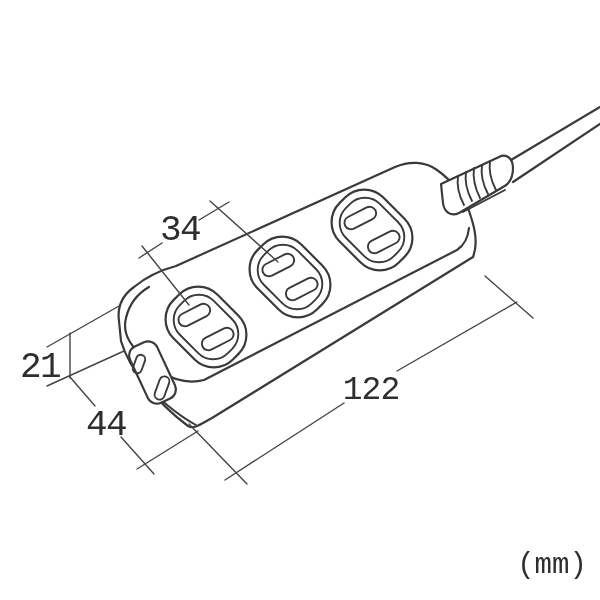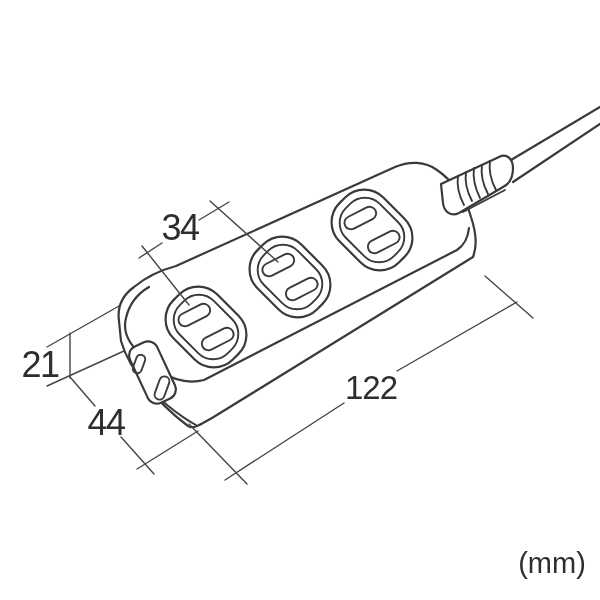--- a/index.html
+++ b/index.html
@@ -1,19 +1,19 @@
 <!DOCTYPE html>
 <html><head>
 <meta charset="utf-8">
 <style>
   html,body{margin:0;padding:0;background:#e8e8e8;}
   .canvas{
     width:600px;height:600px;margin:0 auto;background:#ffffff;
     position:relative;overflow:hidden;
-    font-family:Liberation Sans, sans-serif;
+    font-family:Liberation Mono, monospace;
   }
   svg{display:block;}
   .outline{fill:none;stroke:#3a3a3a;stroke-width:2.2;stroke-linecap:round;stroke-linejoin:round;}
   .outline-fill{fill:#ffffff;stroke:#3a3a3a;stroke-width:2.2;stroke-linecap:round;stroke-linejoin:round;}
   .thin{fill:none;stroke:#3a3a3a;stroke-width:1.9;stroke-linecap:round;}
   .dim{fill:none;stroke:#454545;stroke-width:1.4;stroke-linecap:round;}
   .dim-text{fill:#2e2e2e;font-size:36px;letter-spacing:-1.5px;}
   .dim-text-small{fill:#2e2e2e;font-size:33px;letter-spacing:-1px;}
   .unit-text{fill:#2e2e2e;font-size:29px;}
 </style>

